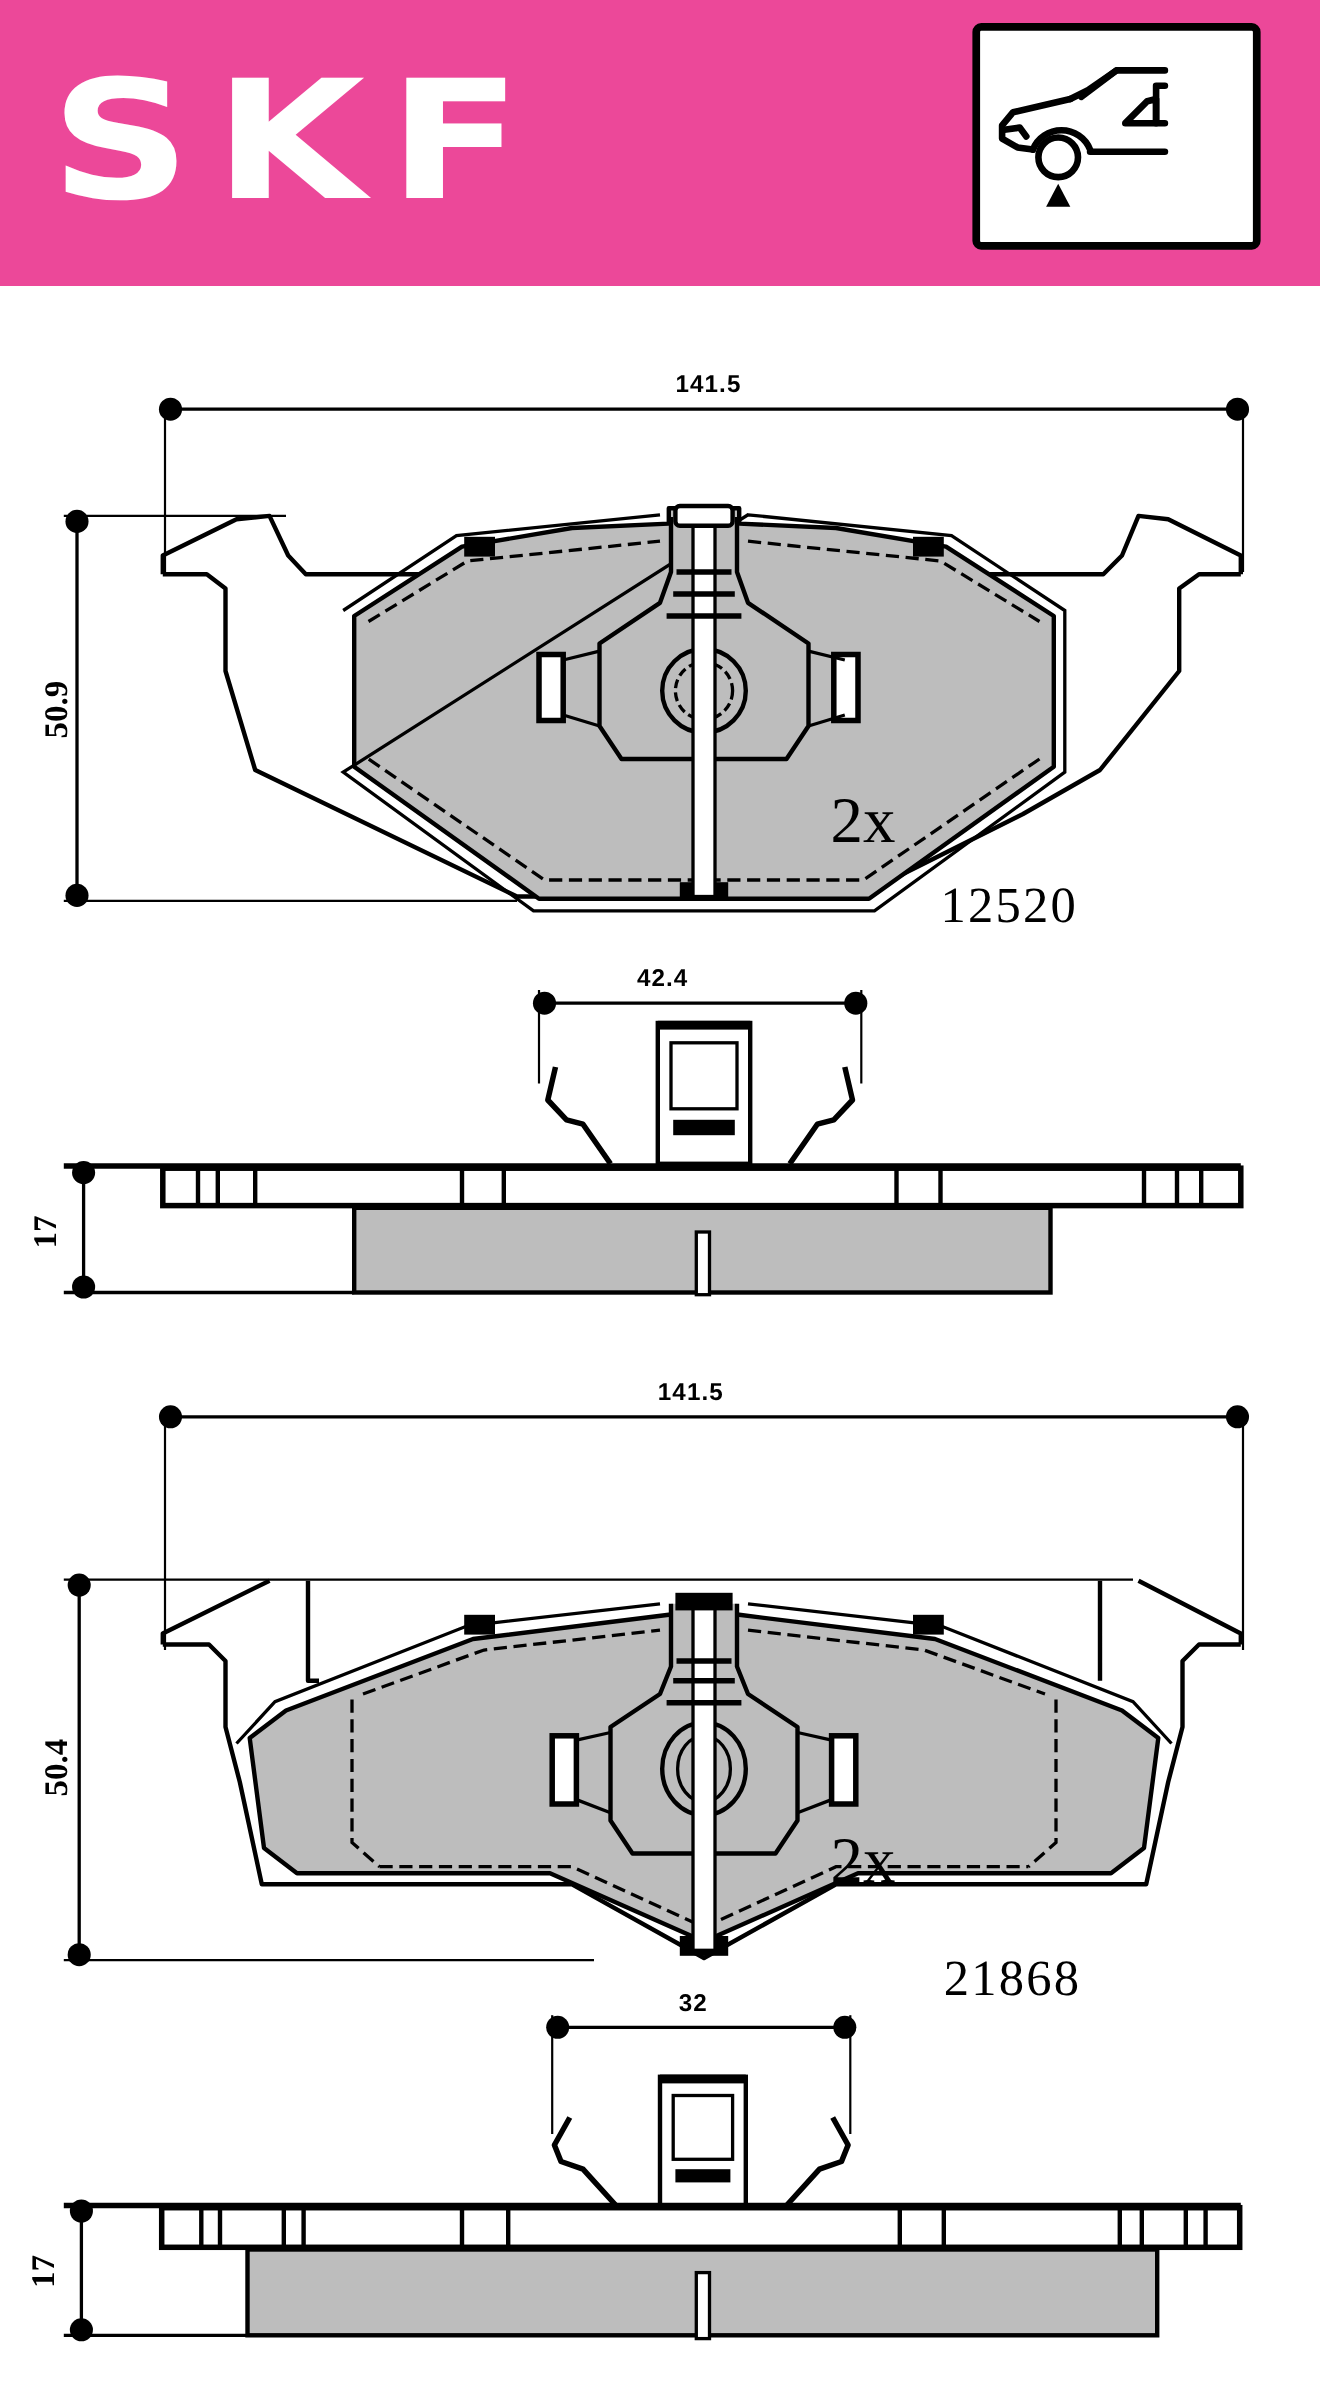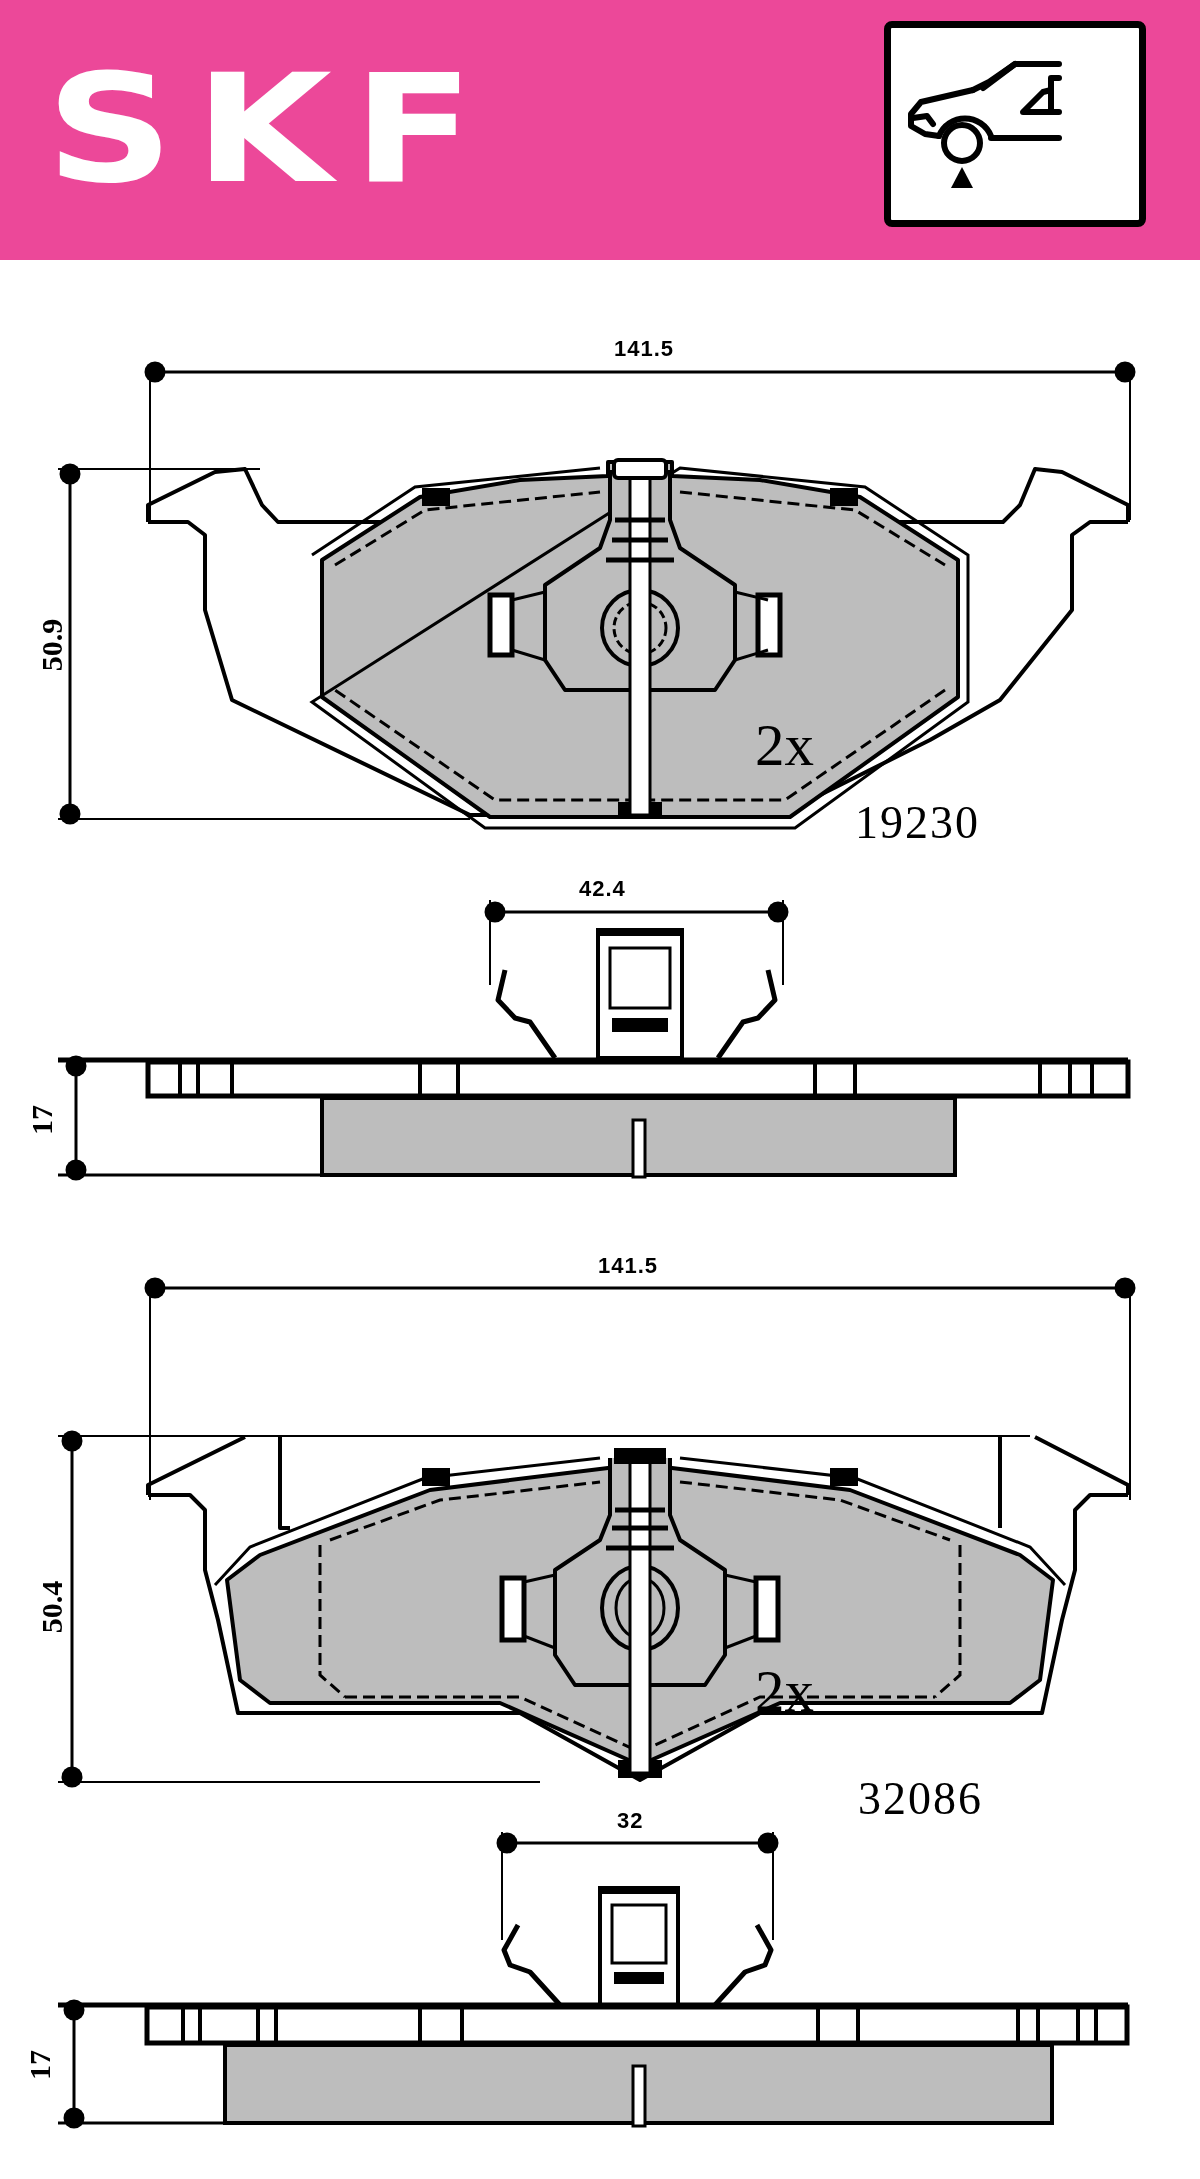--- a/index.html
+++ b/index.html
@@ -200,22 +200,22 @@
     <rect x="633" y="2066" width="12" height="60" fill="#fff" stroke="#000" stroke-width="3"></rect>
 
     <line x1="58" y1="2123" x2="225" y2="2123" stroke="#000" stroke-width="3"></line>
     <line x1="74" y1="2010" x2="74" y2="2118" stroke="#000" stroke-width="3" marker-start="url(#arr)" marker-end="url(#arr)"></line>
   </g>
 </svg>
 
 <div class="lbl dim" style="left:614px;top:338px;">141.5</div>
 <div class="lbl vdim" style="left:12px;top:630px;width:80px;text-align:center;">50.9</div>
 <div class="lbl qty" style="left:755px;top:716px;">2x</div>
-<div class="lbl part" style="left:855px;top:800px;">19230</div>
+<div class="lbl part" style="left:855px;top:800px;">12520</div>
 <div class="lbl dim" style="left:579px;top:878px;">42.4</div>
 <div class="lbl vdim" style="left:22px;top:1105px;width:40px;text-align:center;">17</div>
 
 <div class="lbl dim" style="left:598px;top:1255px;">141.5</div>
 <div class="lbl vdim" style="left:12px;top:1592px;width:80px;text-align:center;">50.4</div>
 <div class="lbl qty" style="left:755px;top:1662px;">2x</div>
-<div class="lbl part" style="left:858px;top:1776px;">32086</div>
+<div class="lbl part" style="left:858px;top:1776px;">21868</div>
 <div class="lbl dim" style="left:617px;top:1810px;">32</div>
 <div class="lbl vdim" style="left:20px;top:2050px;width:40px;text-align:center;">17</div>
 
 </body></html>

